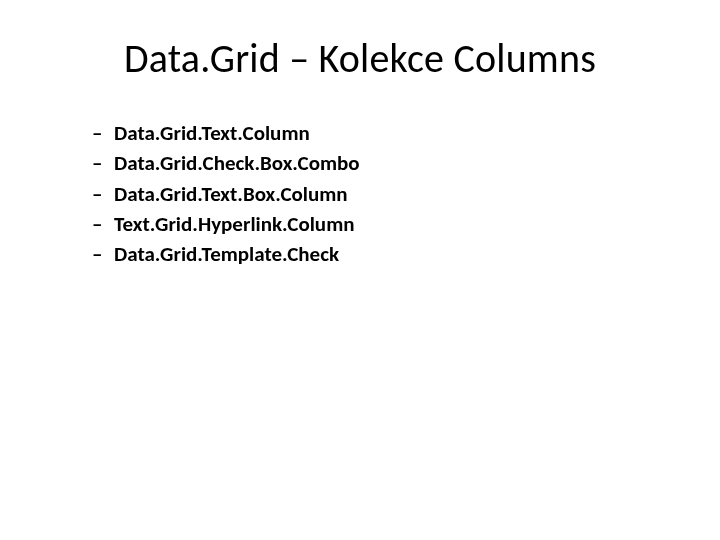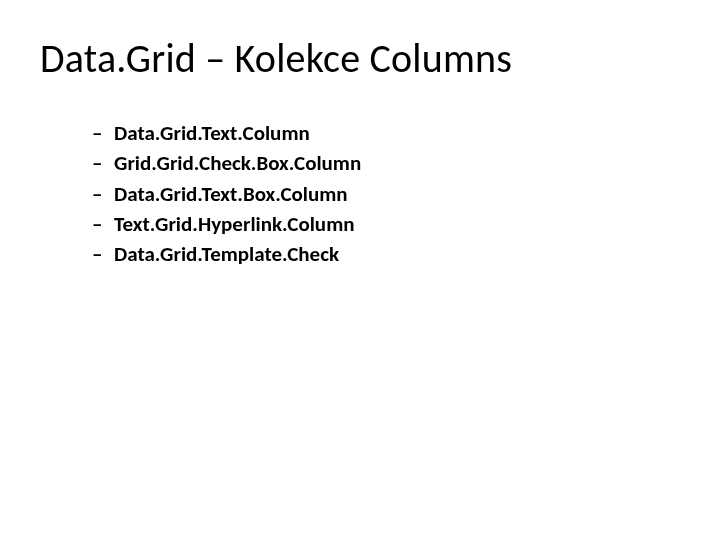--- a/index.html
+++ b/index.html
@@ -7,20 +7,21 @@
       width: 720px;
       height: 540px;
       background: #fff;
       font-family: Calibri, "Segoe UI", Arial, sans-serif;
       color: #000;
       padding: 28px 40px;
     }
     .title {
       font-size: 40px;
       font-weight: 400;
+      text-align: center;
       margin-top: 6px;
       margin-bottom: 36px;
       letter-spacing: 0.2px;
     }
     .bullet-list {
       list-style: none;
       padding-left: 18px;
     }
     .bullet-item {
       font-size: 28px;
@@ -62,21 +63,21 @@
 <h1 class="title">Data.Grid – Kolekce Columns</h1>
 
 <ul class="bullet-list">
 </ul>
 
 <ul class="sub-list">
   <li class="sub-item">
     <span>Data.Grid.Text.Column</span>
   </li>
   <li class="sub-item">
-    <span>Grid.Grid.Check.Box.Column</span>
+    <span>Data.Grid.Check.Box.Combo</span>
   </li>
   <li class="sub-item">
     <span>Data.Grid.Text.Box.Column</span>
   </li>
   <li class="sub-item">
     <span>Text.Grid.Hyperlink.Column</span>
   </li>
   <li class="sub-item">
     <span>Data.Grid.Template.Check</span>
   </li>

